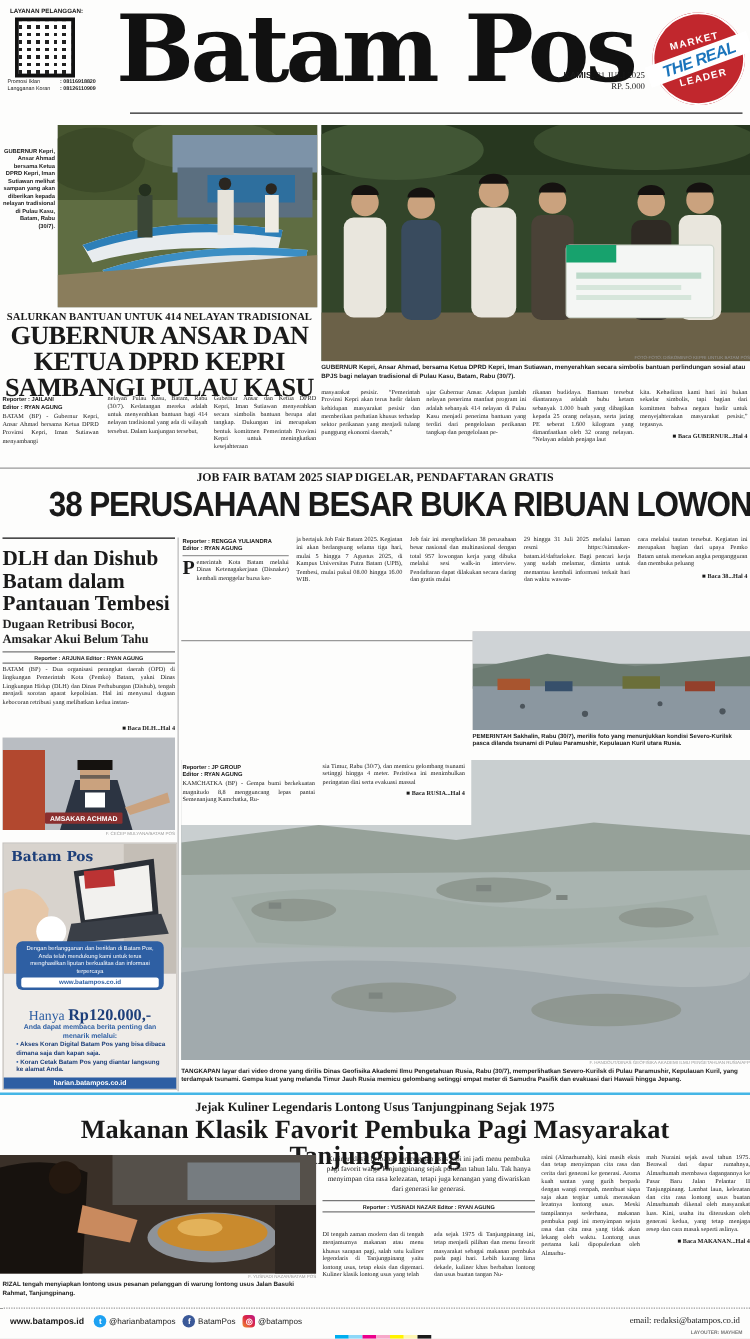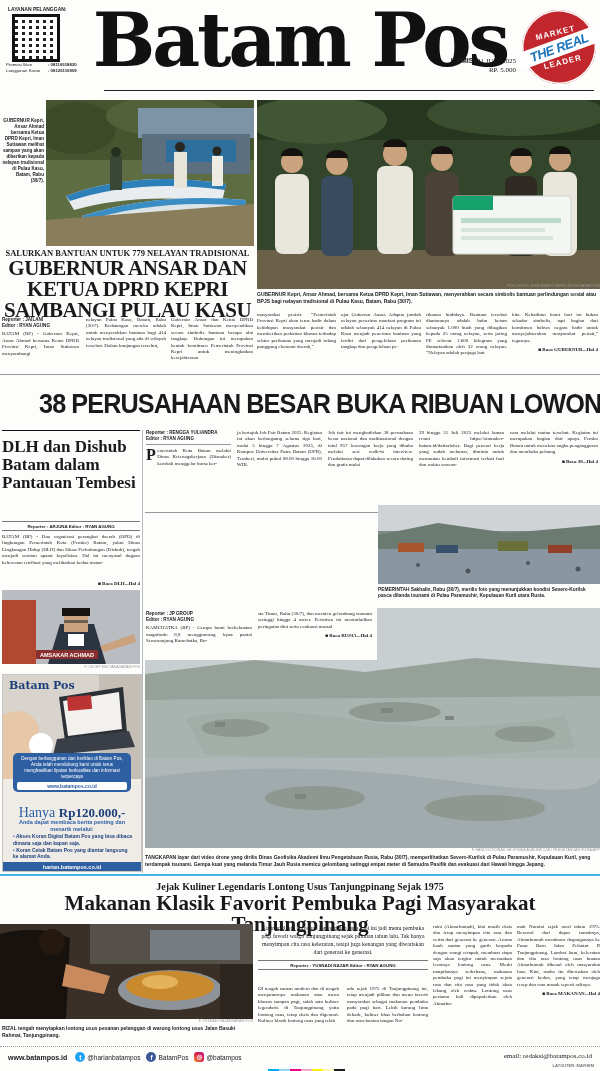--- a/index.html
+++ b/index.html
@@ -131,21 +131,21 @@
           <path d="M292 54 a11 8 0 0 1 22 0z"></path>
       </g>
       <rect x="196" y="96" width="118" height="58" rx="3" fill="#f4f6f4" stroke="#cfd6cc"></rect>
       <path d="M196 96 h40 v14 h-40z" fill="#17a26d"></path>
       <rect x="204" y="118" width="100" height="5" fill="#bcd9c9"></rect>
         <rect x="204" y="128" width="84" height="4" fill="#d6e6db"></rect>
       <rect x="204" y="136" width="92" height="4" fill="#d6e6db"></rect>
     </svg>
   </div>
 
-  <div class="abs kicker" style="left:0;top:248px;width:255px;font-size:8.5px;">SALURKAN BANTUAN UNTUK 779 NELAYAN TRADISIONAL</div>
+  <div class="abs kicker" style="left:0;top:248px;width:255px;font-size:8.5px;">SALURKAN BANTUAN UNTUK 414 NELAYAN TRADISIONAL</div>
   <div class="abs hl-serif" style="left:0;top:258px;width:255px;font-size:21px;letter-spacing:-.5px;text-align:center;">GUBERNUR ANSAR DAN KETUA DPRD KEPRI SAMBANGI PULAU KASU</div>
 
   <div class="abs credit" style="left:257px;top:285px;width:343px;">FOTO-FOTO: DISKOMINFO KEPRI UNTUK BATAM POS</div>
   <div class="abs cap" style="left:257px;top:291px;width:343px;">GUBERNUR Kepri, Ansar Ahmad, bersama Ketua DPRD Kepri, Iman Sutiawan, menyerahkan secara simbolis bantuan perlindungan sosial atau BPJS bagi nelayan tradisional di Pulau Kasu, Batam, Rabu (30/7).</div>
 
   <div class="abs" style="left:2px;top:317px;width:77px;">
     <div class="rep-line">Reporter : JAILANI</div>
     <div class="rep-line" style="margin-bottom:2px;">Editor : RYAN AGUNG</div>
     <div class="body-txt just">BATAM (BP) - Gubernur Kepri, Ansar Ahmad bersama Ketua DPRD Provinsi Kepri, Iman Sutiawan menyambangi</div>
   </div>
@@ -154,20 +154,21 @@
   <div class="abs body-txt just" style="left:257px;top:312px;width:79px;">masyarakat pesisir. “Pemerintah Provinsi Kepri akan terus hadir dalam kehidupan masyarakat pesisir dan memberikan perhatian khusus terhadap sektor perikanan yang menjadi tulang punggung ekonomi daerah,”</div>
   <div class="abs body-txt just" style="left:341px;top:312px;width:80px;">ujar Gubernur Ansar. Adapun jumlah nelayan penerima manfaat program ini adalah sebanyak 414 nelayan di Pulau Kasu menjadi penerima bantuan yang terdiri dari pengelolaan perikanan tangkap dan pengelolaan pe-</div>
   <div class="abs body-txt just" style="left:426px;top:312px;width:81px;">rikanan budidaya. Bantuan tersebut diantaranya adalah bubu ketam sebanyak 1.000 buah yang dibagikan kepada 25 orang nelayan, serta jaring PE seberat 1.600 kilogram yang dimanfaatkan oleh 32 orang nelayan. “Nelayan adalah penjaga laut</div>
   <div class="abs" style="left:512px;top:312px;width:86px;">
     <div class="body-txt just">kita. Kehadiran kami hari ini bukan sekadar simbolis, tapi bagian dari komitmen bahwa negara hadir untuk menyejahterakan masyarakat pesisir,” tegasnya.</div>
     <div class="baca">■ Baca GUBERNUR...Hal 4</div>
   </div>
 
   <div class="abs hairline" style="left:0;right:0;top:374px;"></div>
 
+  <div class="abs kicker" style="left:0;top:378px;width:600px;font-size:9.5px;">JOB FAIR BATAM 2025 SIAP DIGELAR, PENDAFTARAN GRATIS</div>
   <div class="abs" style="left:0;top:388px;width:600px;text-align:center;">
     <span class="hl-cond" style="font-size:28px;">38 PERUSAHAAN BESAR BUKA RIBUAN LOWONGAN KERJA</span>
   </div>
 
   <div class="abs" style="left:146px;top:430px;width:85px;">
     <div class="rep-line">Reporter : RENGGA YULIANDRA</div>
     <div class="rep-line" style="margin-bottom:2.5px;border-bottom:.5px solid #999;padding-bottom:2px;">Editor : RYAN AGUNG</div>
     <div class="body-txt just"><span class="dropcap">P</span><span>emerintah Kota Batam melalui Dinas Ketenagakerjaan (Disnaker) kembali menggelar bursa ker-</span></div>
   </div>
   <div class="abs body-txt just" style="left:237px;top:430px;width:85px;">ja bertajuk Job Fair Batam 2025. Kegiatan ini akan berlangsung selama tiga hari, mulai 5 hingga 7 Agustus 2025, di Kampus Universitas Putra Batam (UPB), Tembesi, mulai pukul 08.00 hingga 16.00 WIB.</div>
@@ -175,20 +176,21 @@
   <div class="abs body-txt just" style="left:419px;top:430px;width:85px;">29 hingga 31 Juli 2025 melalui laman resmi https://simnaker-batam.id/daftarloker. Bagi pencari kerja yang sudah melamar, diminta untuk memantau kembali informasi terkait hari dan waktu wawan-</div>
   <div class="abs" style="left:510px;top:430px;width:88px;">
     <div class="body-txt just">cara melalui tautan tersebut. Kegiatan ini merupakan bagian dari upaya Pemko Batam untuk menekan angka pengangguran dan membuka peluang</div>
     <div class="baca">■ Baca 38...Hal 4</div>
   </div>
   <div class="abs hairline" style="left:145px;right:0;top:512px;"></div>
   <div class="abs" style="left:142px;top:430px;bottom:198px;border-left:.5px solid #bbb;"></div>
 
   <div class="abs" style="left:2px;top:430px;width:138px;border-top:1.2px solid #111;"></div>
   <div class="abs hl-serif" style="left:2px;top:438px;width:138px;text-align:left;font-size:17px;line-height:1.05;">DLH dan Dishub Batam dalam Pantauan Tembesi</div>
+  <div class="abs" style="left:2px;top:494px;width:138px;font-size:10px;font-weight:600;line-height:1.15;color:#222;">Dugaan Retribusi Bocor, Amsakar Akui Belum Tahu</div>
   <div class="abs byline-box" style="left:2px;top:521px;width:138px;">Reporter : ARJUNA  Editor : RYAN AGUNG</div>
   <div class="abs body-txt just" style="left:2px;top:534px;width:138px;">BATAM (BP) - Dua organisasi perangkat daerah (OPD) di lingkungan Pemerintah Kota (Pemko) Batam, yakni Dinas Lingkungan Hidup (DLH) dan Dinas Perhubungan (Dishub), tengah menjadi sorotan aparat kepolisian. Hal ini menyusul dugaan kebocoran retribusi yang melibatkan kedua instan-</div>
   <div class="abs baca" style="left:2px;top:578px;width:138px;">■ Baca DLH...Hal 4</div>
 
   <div class="abs photo" style="left:2px;top:590px;width:138px;height:74px;">
     <svg viewBox="0 0 138 74" preserveAspectRatio="none">
       <rect width="138" height="74" fill="#b9bdc2"></rect>
       <rect x="0" y="10" width="34" height="64" fill="#b2482f"></rect>
       <path d="M46 74 L58 34 L92 34 L104 74 Z" fill="#2c3442"></path>
       <rect x="62" y="26" width="24" height="16" fill="#caa27e"></rect>
@@ -215,21 +217,21 @@
         <circle cx="38" cy="70" r="12" fill="#fff"></circle>
           <rect x="30" y="70" width="16" height="12" fill="#fff"></rect>
       </svg>
     </div>
     <div class="abs" style="left:6px;top:4px;font-family:'DejaVu Serif',serif;font-weight:bold;font-size:11px;color:#1d3f7a;">Batam Pos</div>
     <div class="abs ad-box" style="left:10px;top:78px;width:110px;">
       <div>Dengan berlangganan dan beriklan di Batam Pos, Anda telah mendukung kami untuk terus menghasilkan liputan berkualitas dan informasi terpercaya</div>
       <div class="ad-url1">www.batampos.co.id</div>
     </div>
     <div class="abs" style="left:0;top:128px;width:138px;text-align:center;color:#2e5fa3;">
-      <span style="font-size:14px;">Hanya </span><span style="font-size:13px;font-weight:bold;color:#1d3f7a;">Rp120.000,-</span>
+      <span style="font-size:11px;">Hanya </span><span style="font-size:13px;font-weight:bold;color:#1d3f7a;">Rp120.000,-</span>
     </div>
     <div class="abs sans" style="left:8px;top:144px;width:122px;text-align:center;font-size:5.5px;font-weight:bold;color:#2e5fa3;line-height:1.3;">Anda dapat membaca berita penting dan menarik melalui:</div>
     <div class="abs" style="left:10px;top:158px;width:120px;">
       <div class="ad-bullet">Akses Koran Digital Batam Pos yang bisa dibaca dimana saja dan kapan saja.</div>
       <div class="ad-bullet">Koran Cetak Batam Pos yang diantar langsung ke alamat Anda.</div>
     </div>
     <div class="abs sans" style="left:0;bottom:0;width:138px;background:#2e5fa3;color:#fff;font-size:5.5px;font-weight:bold;text-align:center;padding:1.5px 0;">harian.batampos.co.id</div>
   </div>
 
 

